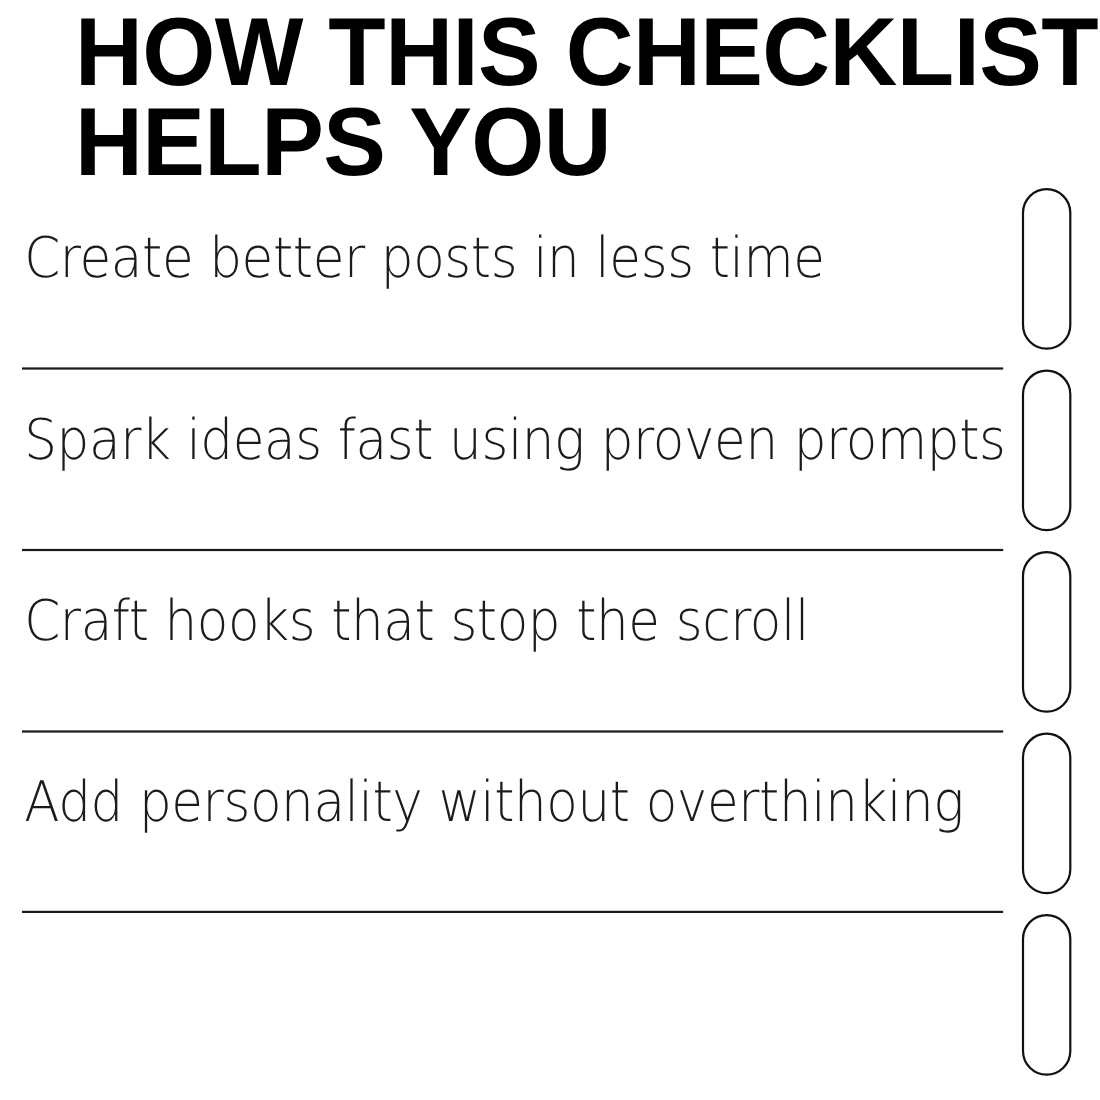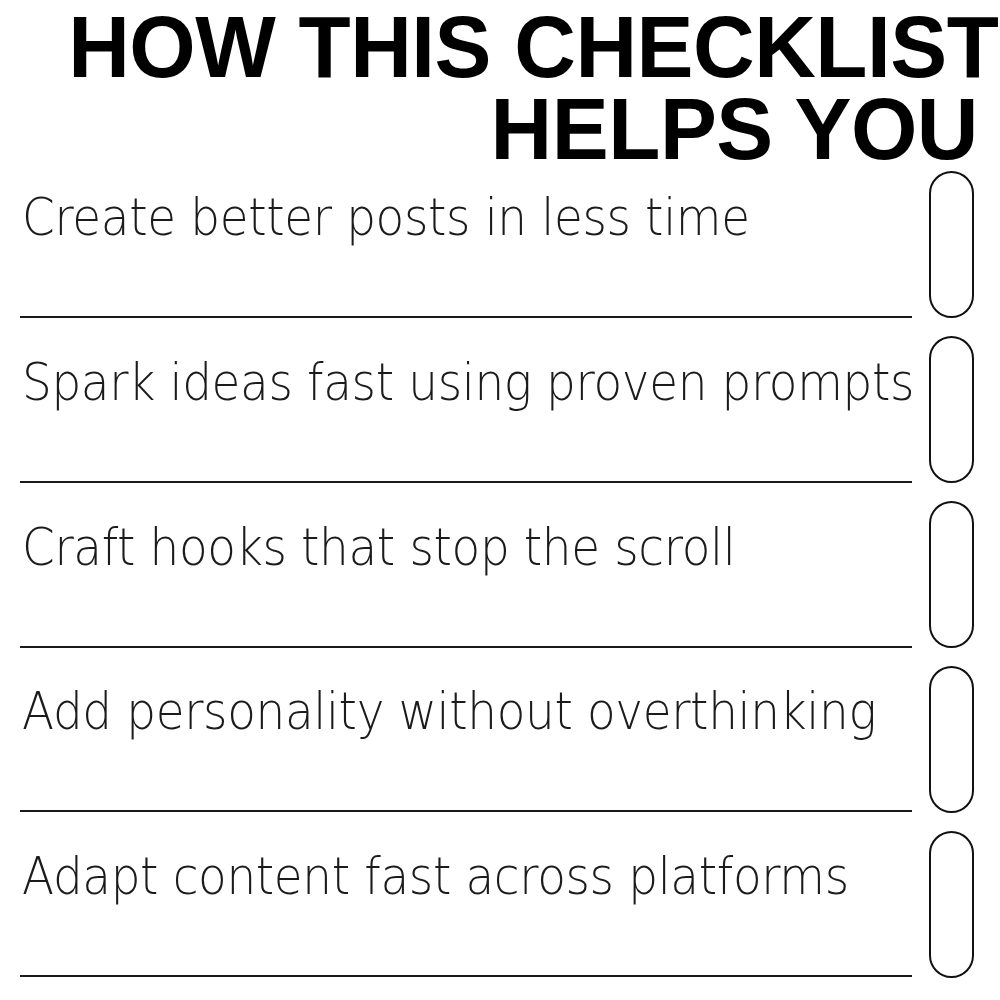--- a/index.html
+++ b/index.html
@@ -20,40 +20,39 @@
     background: #ffffff;
     overflow: hidden;
   }
 
   
   .title-block {
     position: absolute;
     left: 40px;
     top: 6px;
     width: 938px;
-    text-align: right;
   }
   .title-line {
     display: block;
     font-family: "Liberation Sans", "DejaVu Sans", sans-serif;
     font-weight: 700;
     font-size: 88px;
     line-height: 0.93;
     letter-spacing: -0.5px;
     color: #000000;
     white-space: nowrap;
     transform: scaleX(0.97);
     transform-origin: right center;
   }
 
   
   .checklist {
     position: absolute;
     left: 0;
-    top: 153px;
+    top: 171px;
     width: 887px;
     height: 825px;
   }
 
   .row {
     position: absolute;
     left: 0;
     width: 1000px;
     height: 165px;
   }
@@ -130,24 +129,20 @@
     <div class="row row-2">
       <div class="row-label">Spark ideas fast using proven prompts</div>
       <div class="row-divider"></div>
     </div>
 
     <div class="row row-4">
       <div class="row-label">Add personality without overthinking</div>
       <div class="row-divider"></div>
     </div>
 
-    <div class="row row-5">
-      <div class="row-label">Adapt content fast across platforms</div>
-      <div class="row-divider"></div>
-    </div>
 
   </div>
 
   <div class="checkbox-pill pill-1"></div>
   <div class="checkbox-pill pill-2"></div>
   <div class="checkbox-pill pill-3"></div>
   <div class="checkbox-pill pill-4"></div>
   <div class="checkbox-pill pill-5"></div>
 
 </div>

